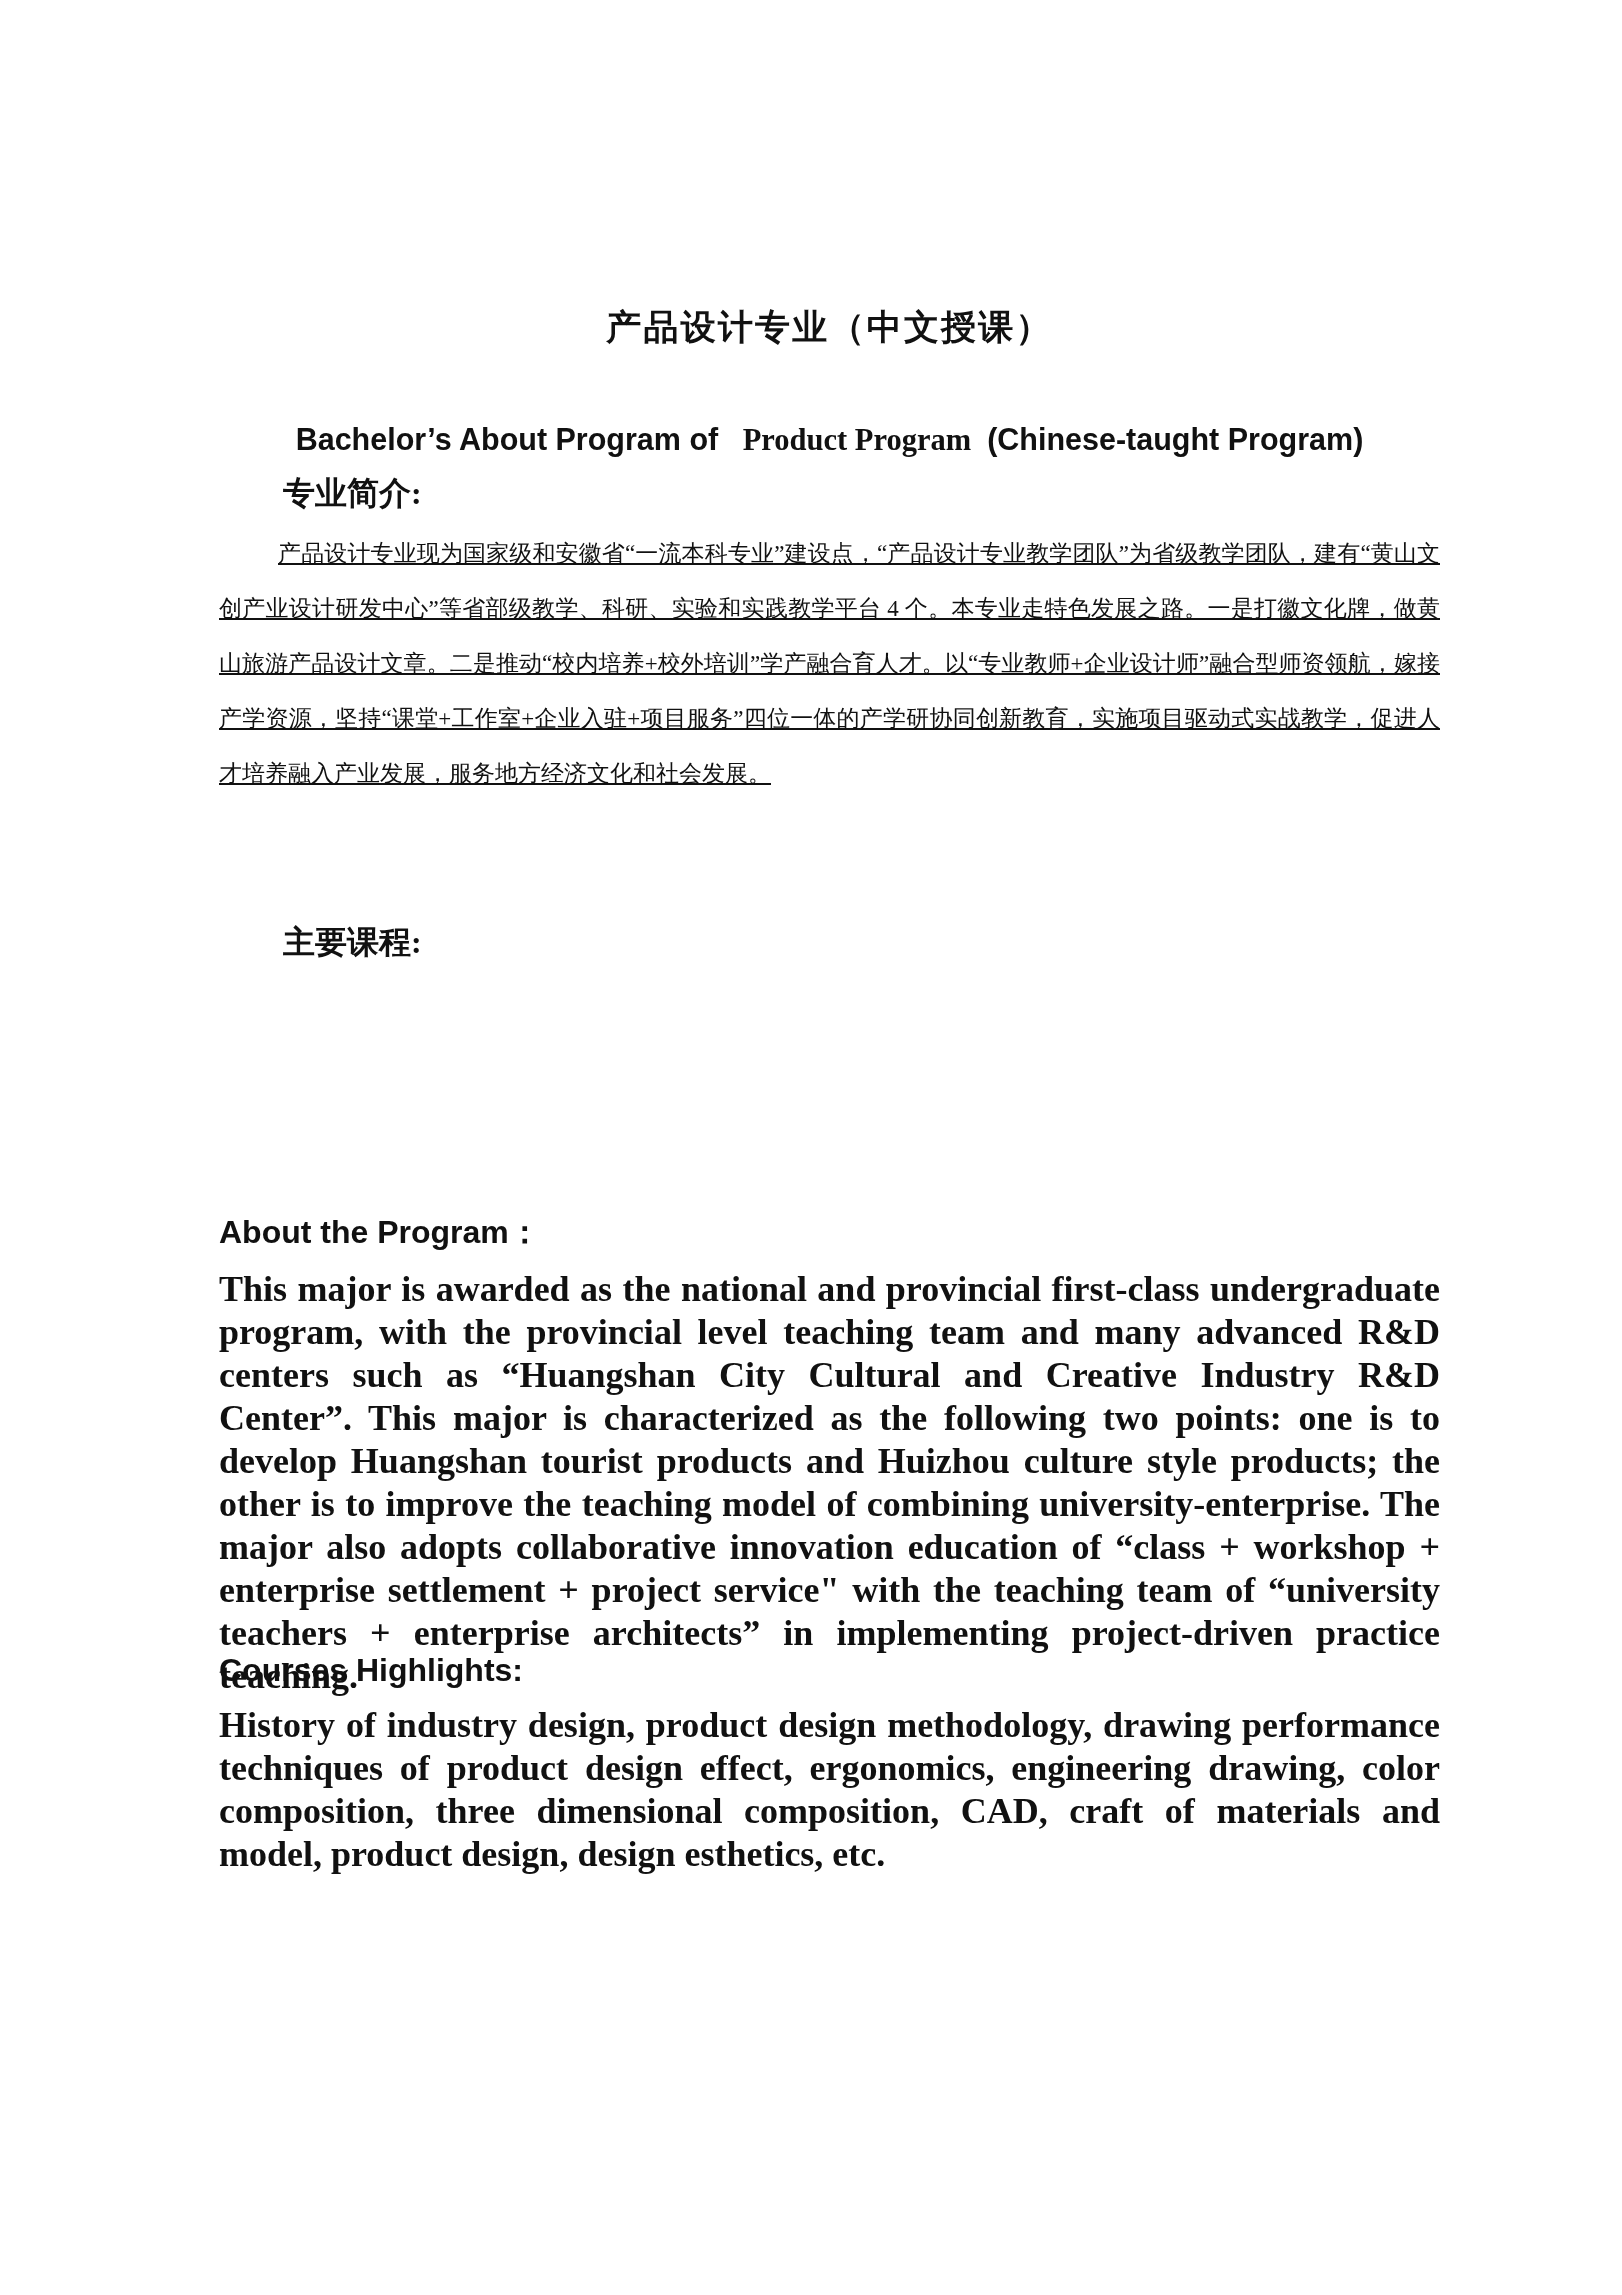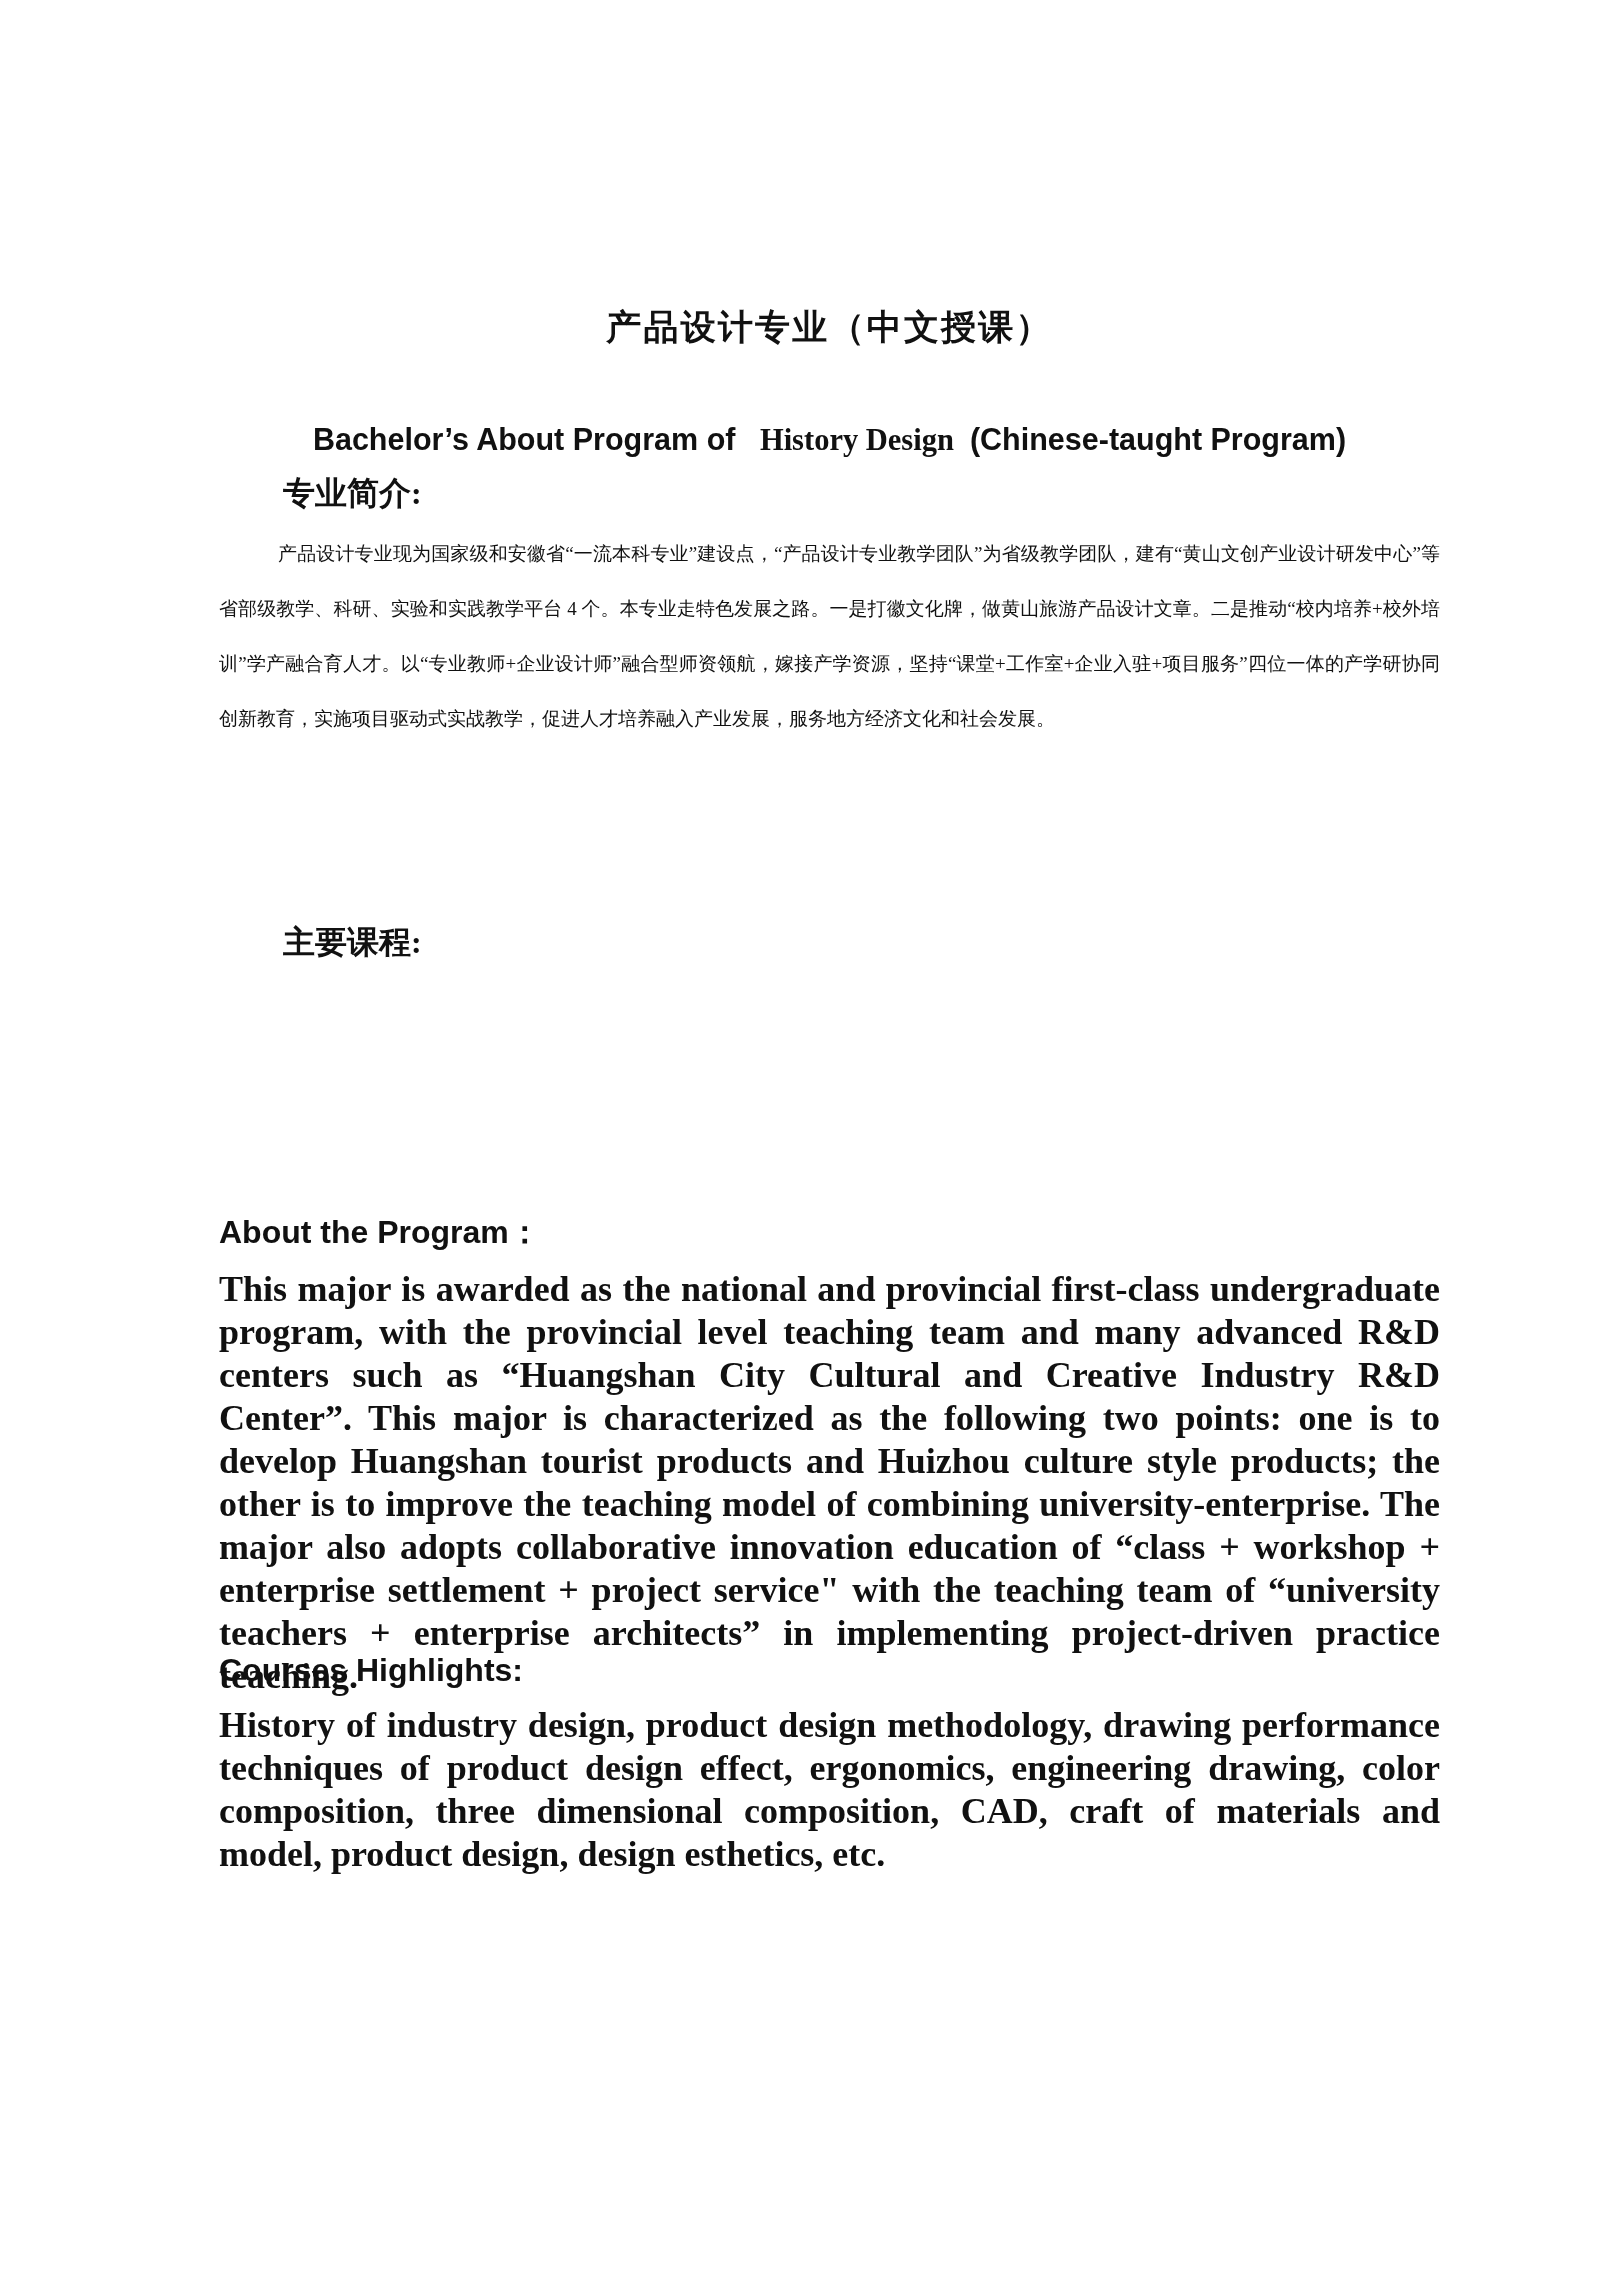--- a/index.html
+++ b/index.html
@@ -57,25 +57,26 @@
     line-height: 43px;
     font-weight: 700;
     padding-left: 72px;
   }
   .h-intro   { top: 448px; }
   .h-courses { top: 897px; }
 
   
   .cn-body {
     font-family: "Liberation Serif", "DejaVu Serif", serif;
-    font-size: 19px;
+    font-size: 23px;
     line-height: 55px;
     font-weight: 400;
     text-align: justify;
     text-indent: 59px;
+    text-decoration: underline;
   }
   .p1 { top: 502px; }
   .p2 { top: 944px; }
 
   
   .en-heading {
     font-family: "Liberation Sans", "DejaVu Sans", sans-serif;
     font-size: 32px;
     line-height: 44px;
     font-weight: 700;
@@ -94,21 +95,21 @@
   .p3 { top: 1244px; }
   .p4 { top: 1680px; }
 </style>
 </head>
 <body>
 
 <div class="page">
 
   <h1 class="block doc-title">产品设计专业（中文授课）</h1>
 
-  <h2 class="block en-title"><span>Bachelor’s About Program of </span><span class="serif">History Design</span><span>(Chinese-taught Program)</span></h2>
+  <h2 class="block en-title"><span>Bachelor’s About Program of </span><span class="serif">Product Program</span><span>(Chinese-taught Program)</span></h2>
 
   <h3 class="block cn-heading h-intro">专业简介:</h3>
 
   <p class="block cn-body p1">产品设计专业现为国家级和安徽省“一流本科专业”建设点，“产品设计专业教学团队”为省级教学团队，建有“黄山文创产业设计研发中心”等省部级教学、科研、实验和实践教学平台 4 个。本专业走特色发展之路。一是打徽文化牌，做黄山旅游产品设计文章。二是推动“校内培养+校外培训”学产融合育人才。以“专业教师+企业设计师”融合型师资领航，嫁接产学资源，坚持“课堂+工作室+企业入驻+项目服务”四位一体的产学研协同创新教育，实施项目驱动式实战教学，促进人才培养融入产业发展，服务地方经济文化和社会发展。</p>
 
   <h3 class="block cn-heading h-courses">主要课程:</h3>
 
 
   <h3 class="block en-heading h-about">About the Program：</h3>
 

